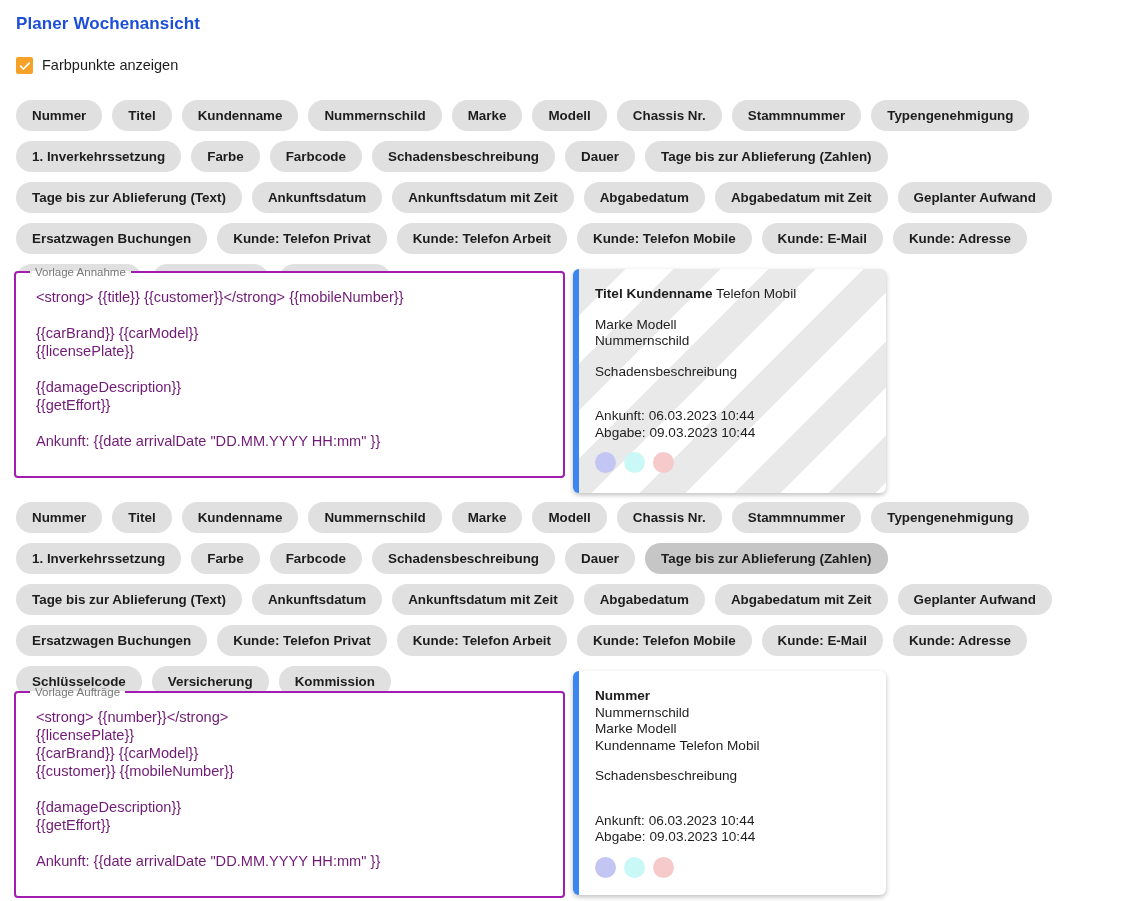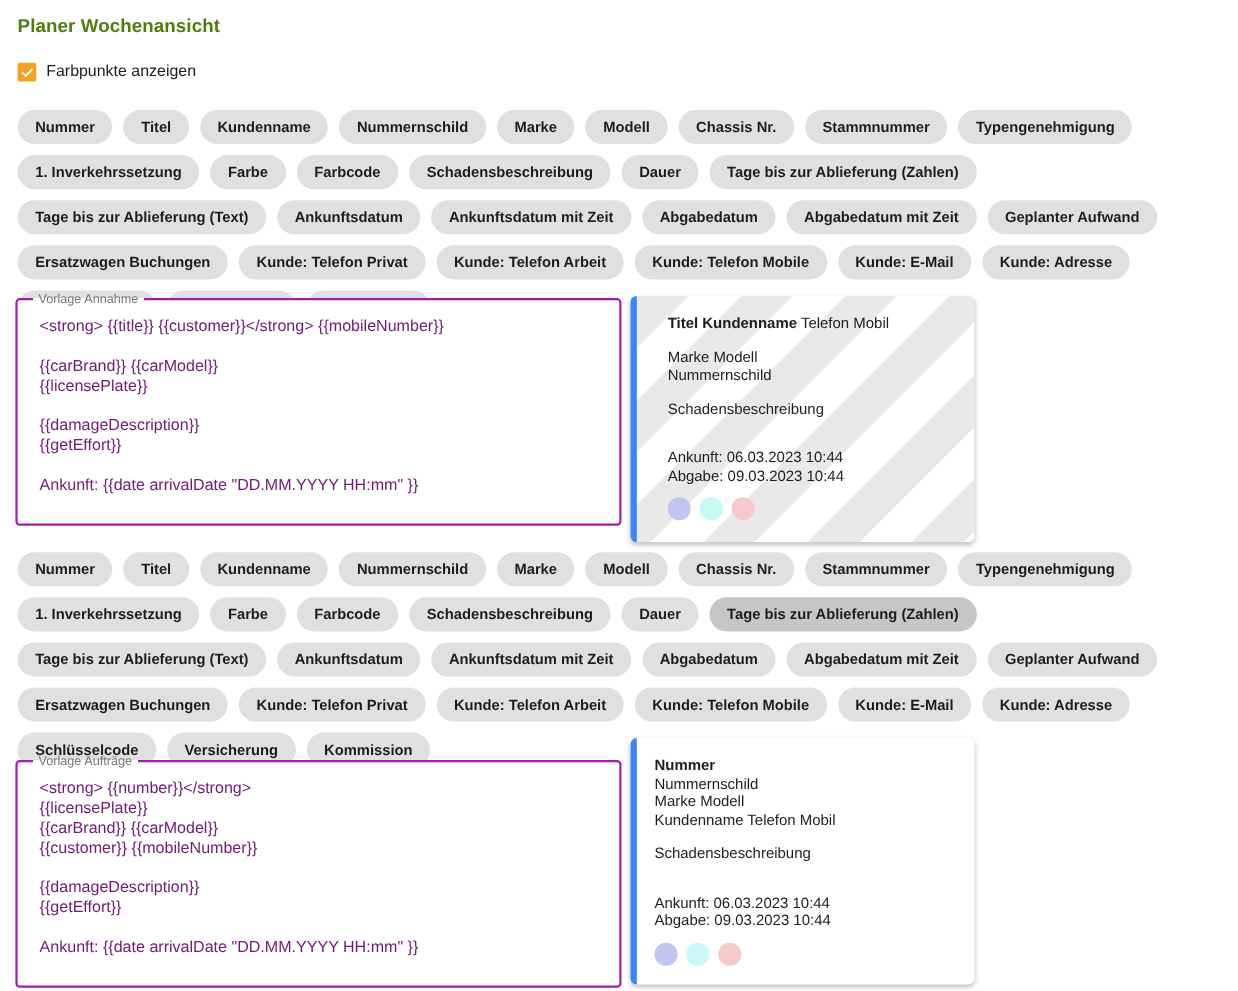--- a/index.html
+++ b/index.html
@@ -22,21 +22,21 @@
   }
 
   
   .page-title {
     position: absolute;
     left: 16px;
     top: 14px;
     font-size: 17px;
     font-weight: bold;
     letter-spacing: .1px;
-    color: #4d7c0f;
+    color: #1d4ed8;
   }
 
   
   .checkbox-row {
     position: absolute;
     left: 16px;
     top: 57px;
     display: flex;
     align-items: center;
     gap: 22px;
@@ -251,21 +251,21 @@
 {{carBrand}} {{carModel}}
 {{licensePlate}}
 
 {{damageDescription}}
 {{getEffort}}
 
 Ankunft: {{date arrivalDate "DD.MM.YYYY HH:mm" }}</textarea>
     </fieldset>
   </div>
 
-  <div class="preview-card" id="preview-card-1" style="border-left-color: rgb(59, 134, 240); padding-left: 12px;">
+  <div class="preview-card" id="preview-card-1" style="border-left-color: rgb(59, 134, 240);">
     <div class="card-inner">
       <div class="card-line"><b>Titel Kundenname</b><span> Telefon Mobil</span></div>
       <div class="card-gap"></div>
       <div class="card-line">Marke Modell</div>
       <div class="card-line">Nummernschild</div>
       <div class="card-gap"></div>
       <div class="card-line">Schadensbeschreibung</div>
       <div class="card-gap-lg"></div>
       <div class="card-line">Ankunft: 06.03.2023 10:44</div>
       <div class="card-line">Abgabe: 09.03.2023 10:44</div>

